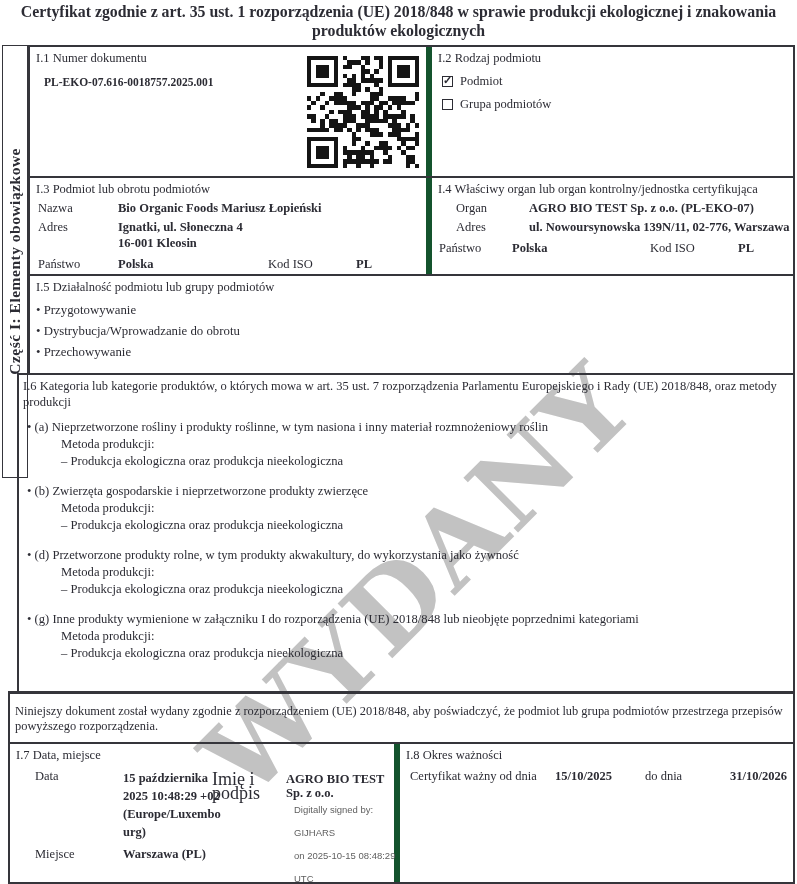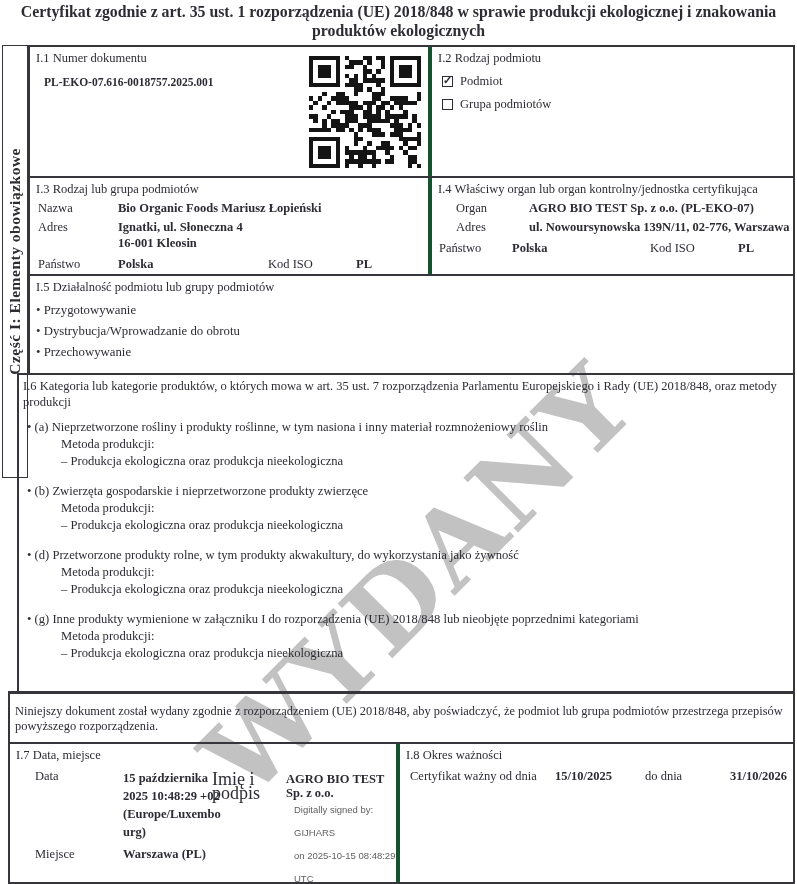--- a/index.html
+++ b/index.html
@@ -11,21 +11,21 @@
   .watermark { left:150px; top:540px; width:490px; text-align:center;
                transform:rotate(-45deg); font-family:"DejaVu Serif",serif;
                font-weight:bold; font-size:106px; letter-spacing:2px; z-index:0; }
   .box { border:2px solid #35353b; background:transparent; z-index:1; }
   .sidebar { left:2px; top:45px; width:26px; height:433px; border:1px solid #35353b;
              display:flex; align-items:center; justify-content:center; z-index:1; }
   .sidebar span { writing-mode:vertical-rl; transform:rotate(180deg);
                   font-weight:bold; font-size:15.5px; letter-spacing:0.5px; white-space:nowrap; }
   .row-split { display:flex; }
   .cell { position:relative; height:100%; }
-  .cell-divider { border-right:4px solid #14532d; }
+  .cell-divider { border-right:6px solid #14532d; }
   .sec-label { font-size:12.5px; padding:4px 6px 0 6px; line-height:15px; }
   .val { font-weight:bold; }
   .doc-number { font-size:11.5px; font-weight:bold; margin:10px 0 12px 14px; }
   .qr-wrap { position:absolute; top:9px; right:7px; width:112px; height:112px; }
   .cb-row { display:flex; align-items:center; gap:7px; margin:8px 0 0 10px; font-size:12.5px; }
   .cb { width:11px; height:11px; border:1.4px solid #2c2c34; position:relative; flex:0 0 auto; }
   .cb.checked::after { content:"✓"; position:absolute; left:0px; top:-3px; font-size:11px; font-weight:bold; }
   .fgrid { display:grid; margin:3px 0 0 8px; font-size:12.5px; line-height:16px; }
   .fgrid.g3 { grid-template-columns:80px 1fr; }
   .fgrid.g4 { grid-template-columns:80px 150px 88px 1fr; }
@@ -302,21 +302,21 @@
     </div>
     <div class="cb-row">
       <span class="cb"></span>
       <span>Grupa podmiotów</span>
     </div>
   </div>
 </div>
 
 <div class="abs box row-split" style="left:28px; top:176px; width:767px; height:100px;">
   <div class="cell cell-divider" style="width:402px;">
-    <div class="sec-label">I.3 Rodzaj lub grupa podmiotów</div>
+    <div class="sec-label">I.3 Podmiot lub obrotu podmiotów</div>
     <div class="fgrid g3">
       <span>Nazwa</span>
       <span class="val">Bio Organic Foods Mariusz Łopieński</span>
     </div>
     <div class="fgrid g3">
       <span>Adres</span>
       <span class="val"><span>Ignatki, ul. Słoneczna 4</span><br><span>16-001 Kleosin</span></span>
     </div>
     <div class="fgrid g4" style="margin-top:5px;">
       <span>Państwo</span>

